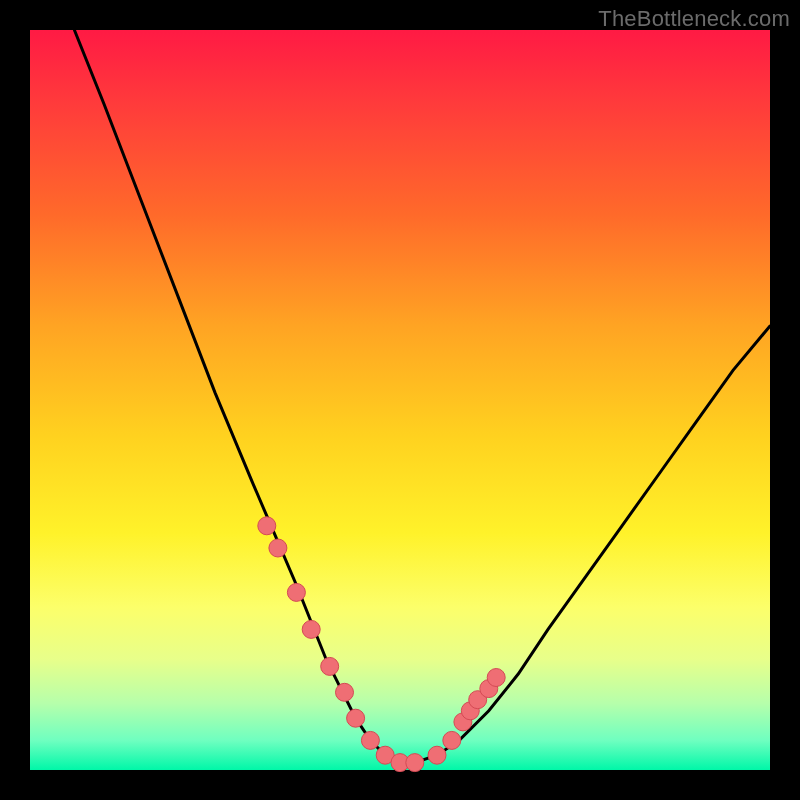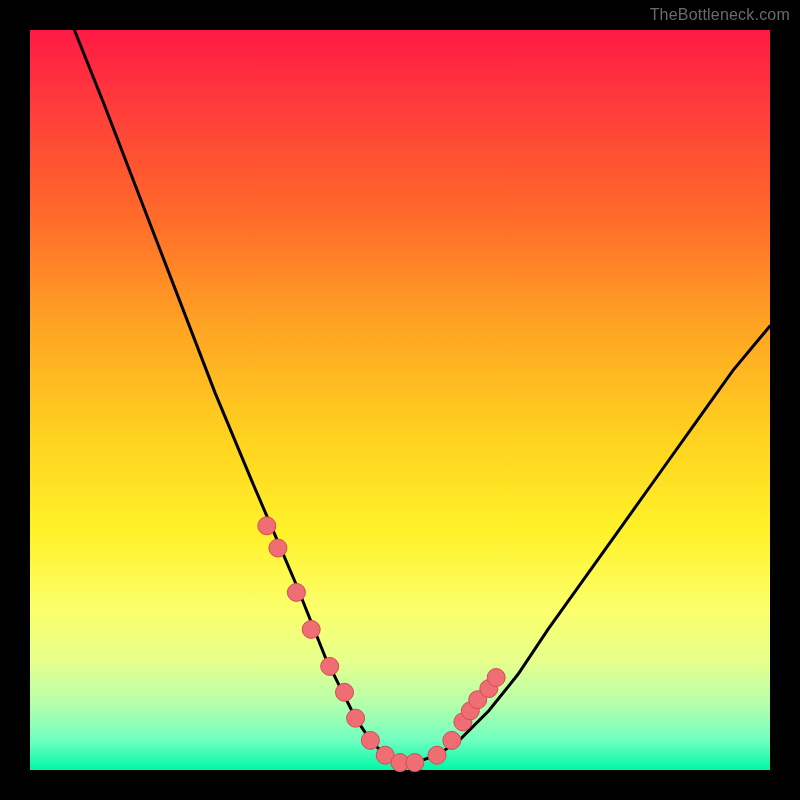--- a/index.html
+++ b/index.html
@@ -37,21 +37,21 @@
       #b6ffab 91%,
       #6fffc0 96%,
       #00f7a8 100%
     );
   }
   .watermark {
     position: absolute;
     top: 6px;
     right: 10px;
     color: #6b6b6b;
-    font-size: 16px;
+    font-size: 22px;
     font-weight: 500;
     letter-spacing: 0.2px;
     user-select: none;
   }
   svg.curve {
     position: absolute;
     left: 0;
     top: 0;
     width: 740px;
     height: 740px;

